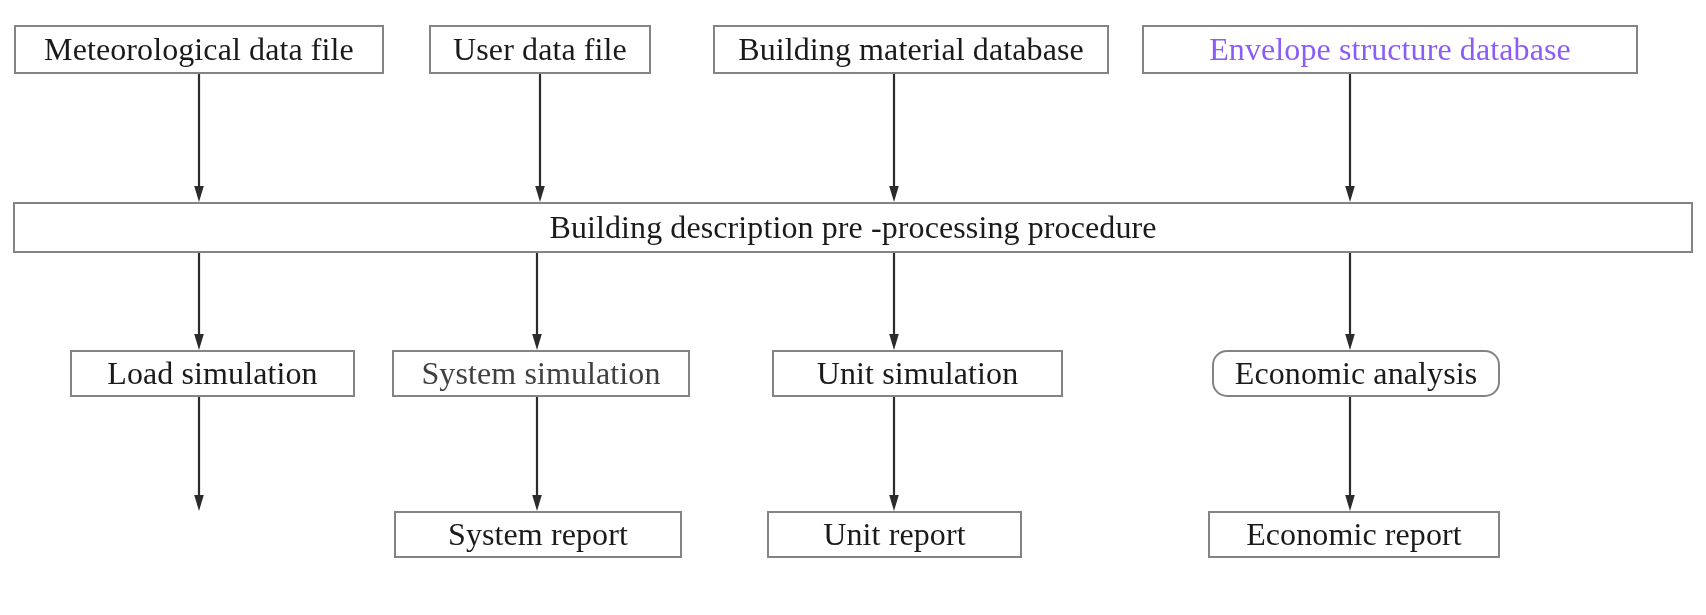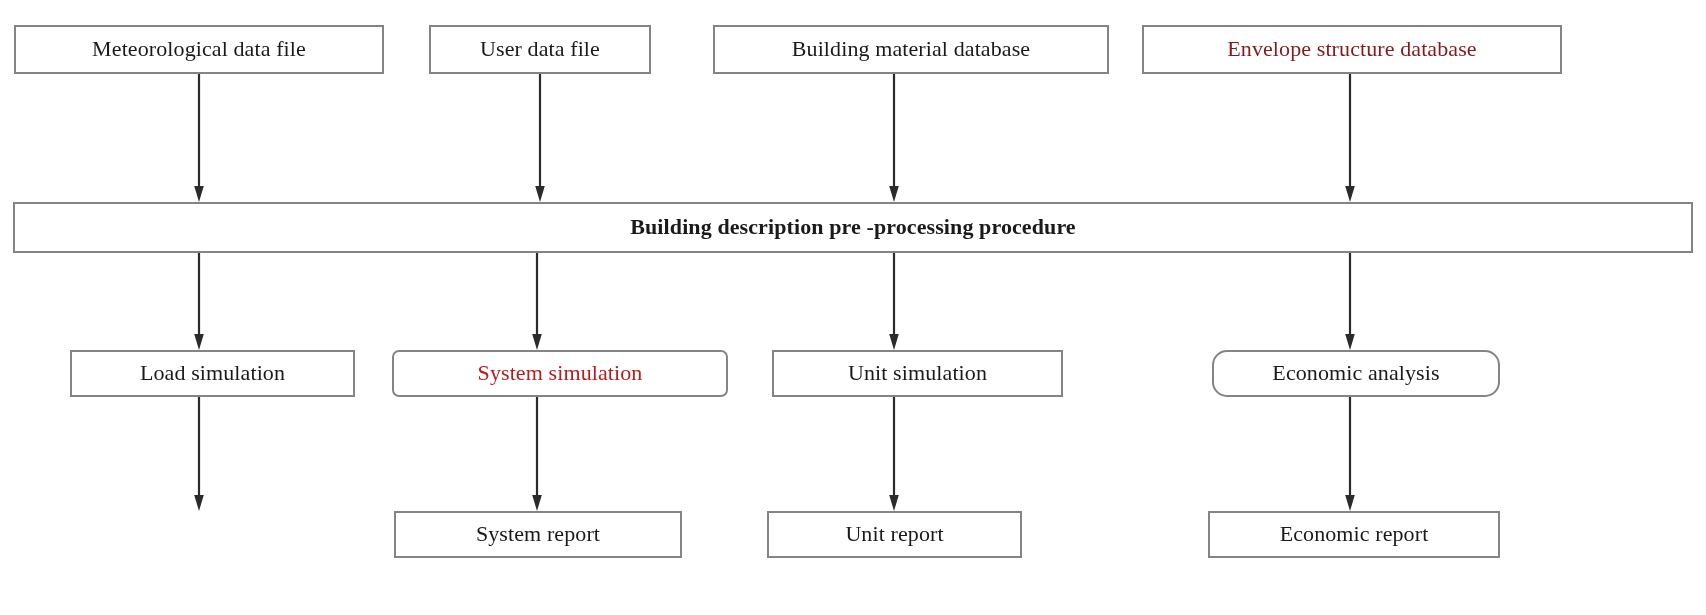--- a/index.html
+++ b/index.html
@@ -17,28 +17,27 @@
   }
   .node {
     position: absolute;
     box-sizing: border-box;
     border: 2px solid #848484;
     background: #ffffff;
     display: flex;
     align-items: center;
     justify-content: center;
     color: #1a1a1a;
-    font-size: 22px;
+    font-size: 32px;
     line-height: 1;
     letter-spacing: 0.1px;
     white-space: nowrap;
   }
   .node.wide {
     border: 2px solid #0f766e;
-    font-weight: bold;
   }
   .node-label {
     display: block;
     padding-bottom: 2px;
   }
   .connector {
     position: absolute;
   }
   .connector svg {
     display: block;
@@ -123,30 +122,30 @@
     </div>
     <div class="node" style="left: 14px; top: 25px; width: 370px; height: 49px; border-color: rgb(132, 132, 132); color: rgb(26, 26, 26);">
       <span class="node-label">Meteorological data file</span>
     </div>
     <div class="node" style="left: 429px; top: 25px; width: 222px; height: 49px; border-color: rgb(132, 132, 132); color: rgb(26, 26, 26);">
       <span class="node-label">User data file</span>
     </div>
     <div class="node" style="left: 713px; top: 25px; width: 396px; height: 49px; border-color: rgb(132, 132, 132); color: rgb(26, 26, 26);">
       <span class="node-label">Building material database</span>
     </div>
-    <div class="node" style="left: 1142px; top: 25px; width: 420px; height: 49px; border-color: rgb(132, 132, 132); color: #7f1d1d;">
+    <div class="node" style="left: 1142px; top: 25px; width: 496px; height: 49px; border-color: rgb(132, 132, 132); color: #8b5cf6;">
       <span class="node-label">Envelope structure database</span>
     </div>
     <div class="node wide" style="left: 13px; top: 202px; width: 1680px; height: 51px; border-color: rgb(132, 132, 132); color: rgb(26, 26, 26);">
       <span class="node-label">Building description pre -processing procedure</span>
     </div>
     <div class="node" style="left: 70px; top: 350px; width: 285px; height: 47px; border-color: rgb(132, 132, 132); color: rgb(26, 26, 26);">
       <span class="node-label">Load simulation</span>
     </div>
-    <div class="node" style="left: 392px; top: 350px; width: 336px; height: 47px; border-color: rgb(132, 132, 132); color: #b91c1c; border-radius: 7px;">
+    <div class="node" style="left: 392px; top: 350px; width: 298px; height: 47px; border-color: rgb(132, 132, 132); color: #404040;">
       <span class="node-label">System simulation</span>
     </div>
     <div class="node" style="left: 772px; top: 350px; width: 291px; height: 47px; border-color: rgb(132, 132, 132); color: rgb(26, 26, 26);">
       <span class="node-label">Unit simulation</span>
     </div>
     <div class="node" style="left: 1212px; top: 350px; width: 288px; height: 47px; border-color: rgb(132, 132, 132); color: rgb(26, 26, 26); border-radius: 15px;">
       <span class="node-label">Economic analysis</span>
     </div>
     <div class="node" style="left: 394px; top: 511px; width: 288px; height: 47px; border-color: rgb(132, 132, 132); color: rgb(26, 26, 26);">
       <span class="node-label">System report</span>

